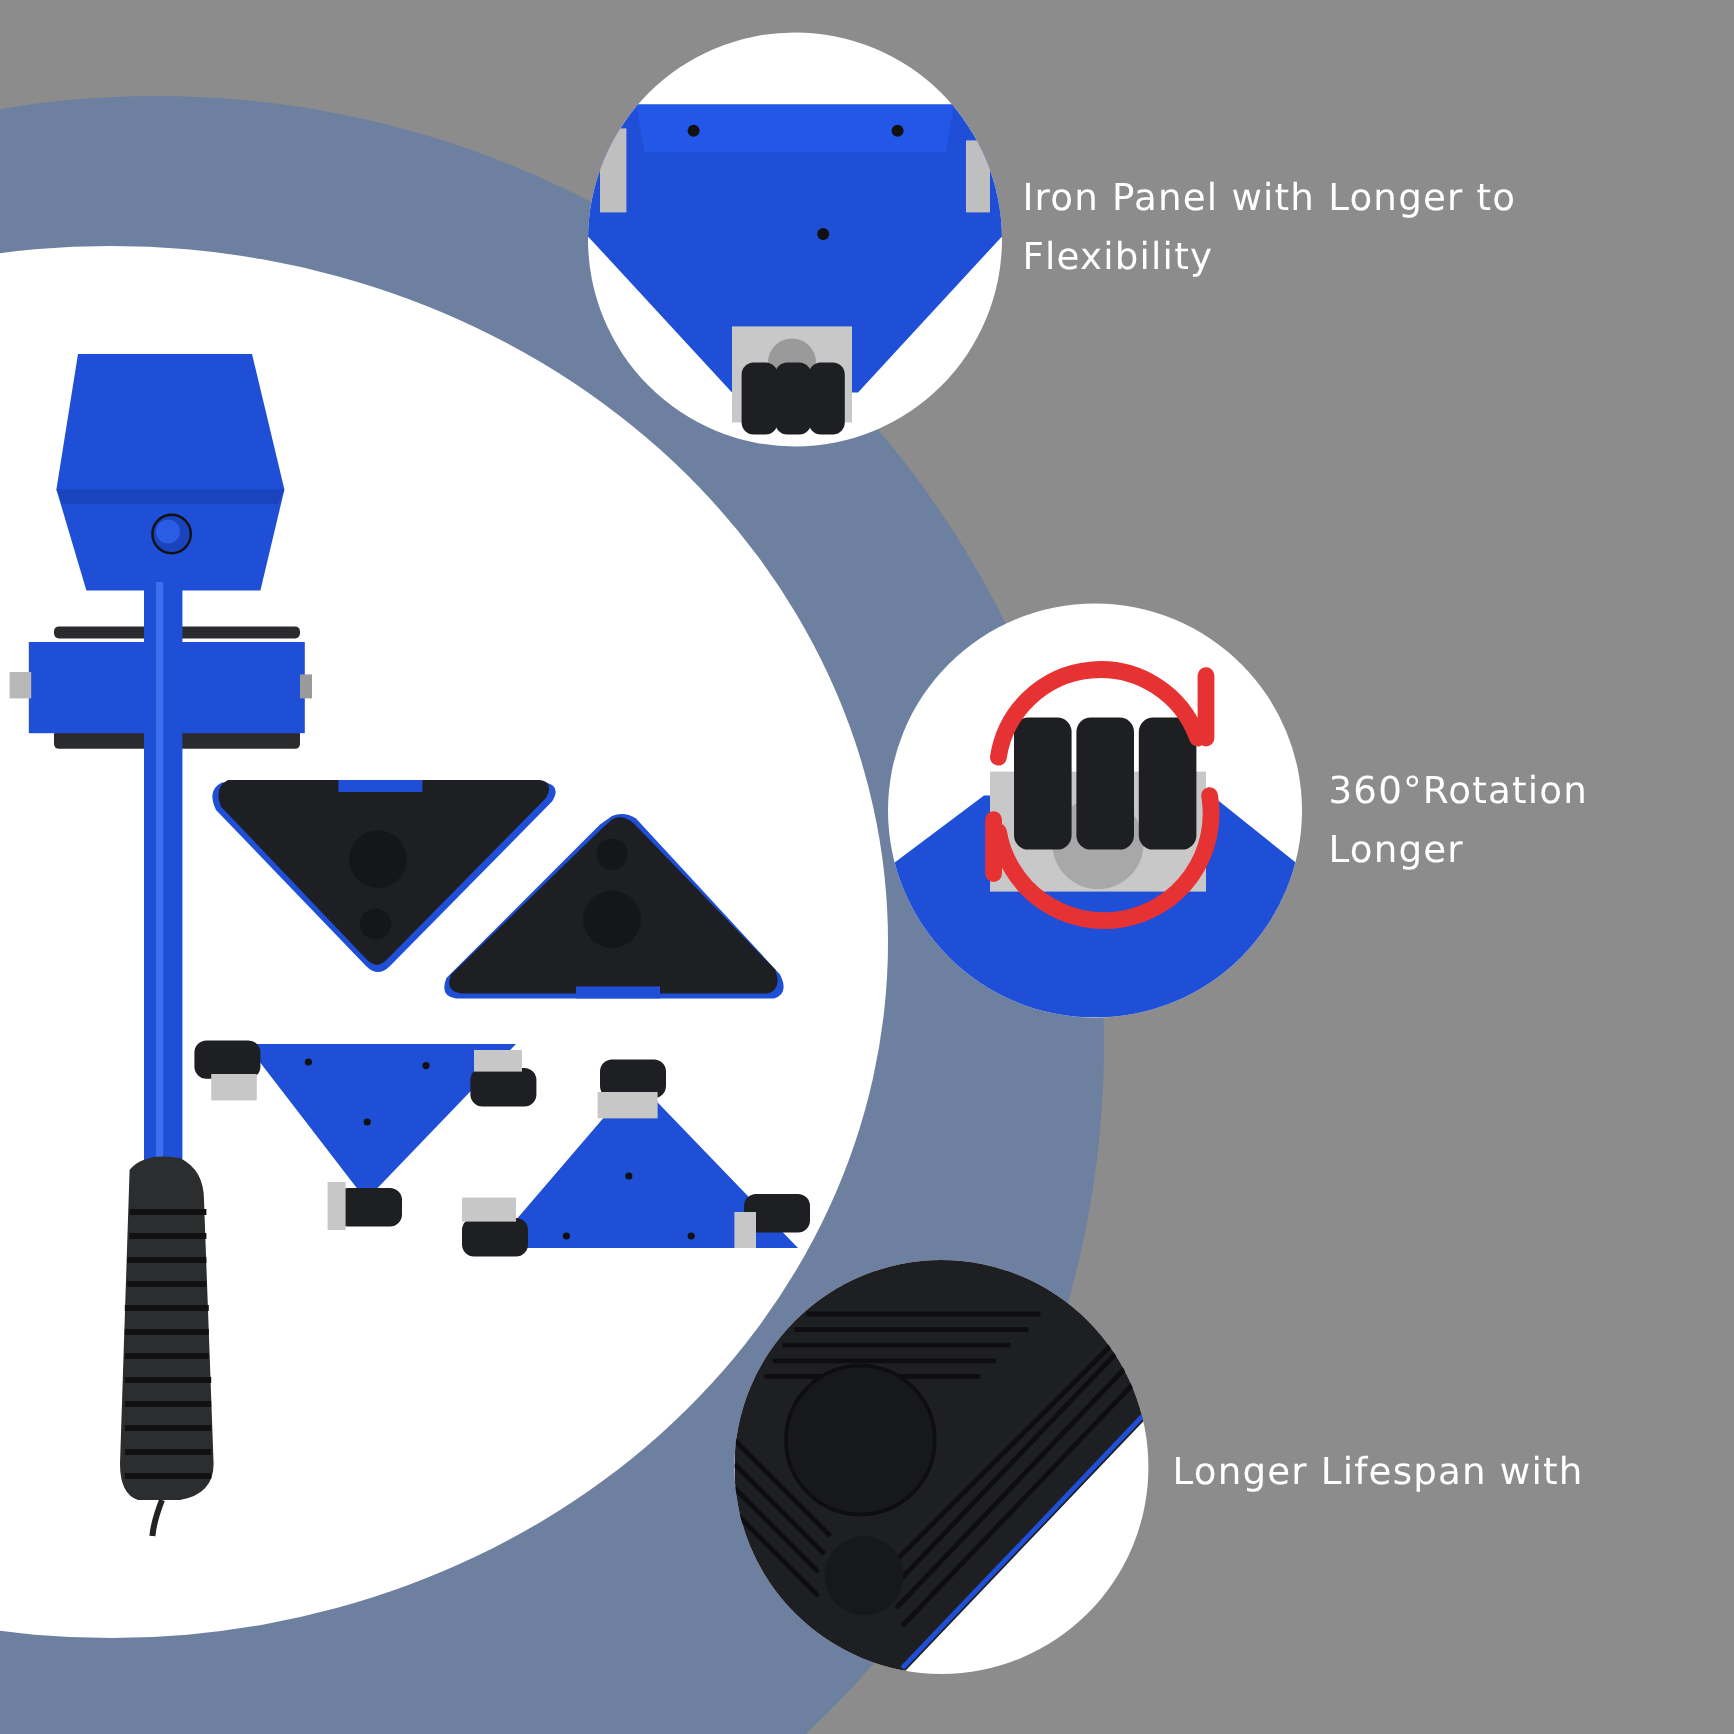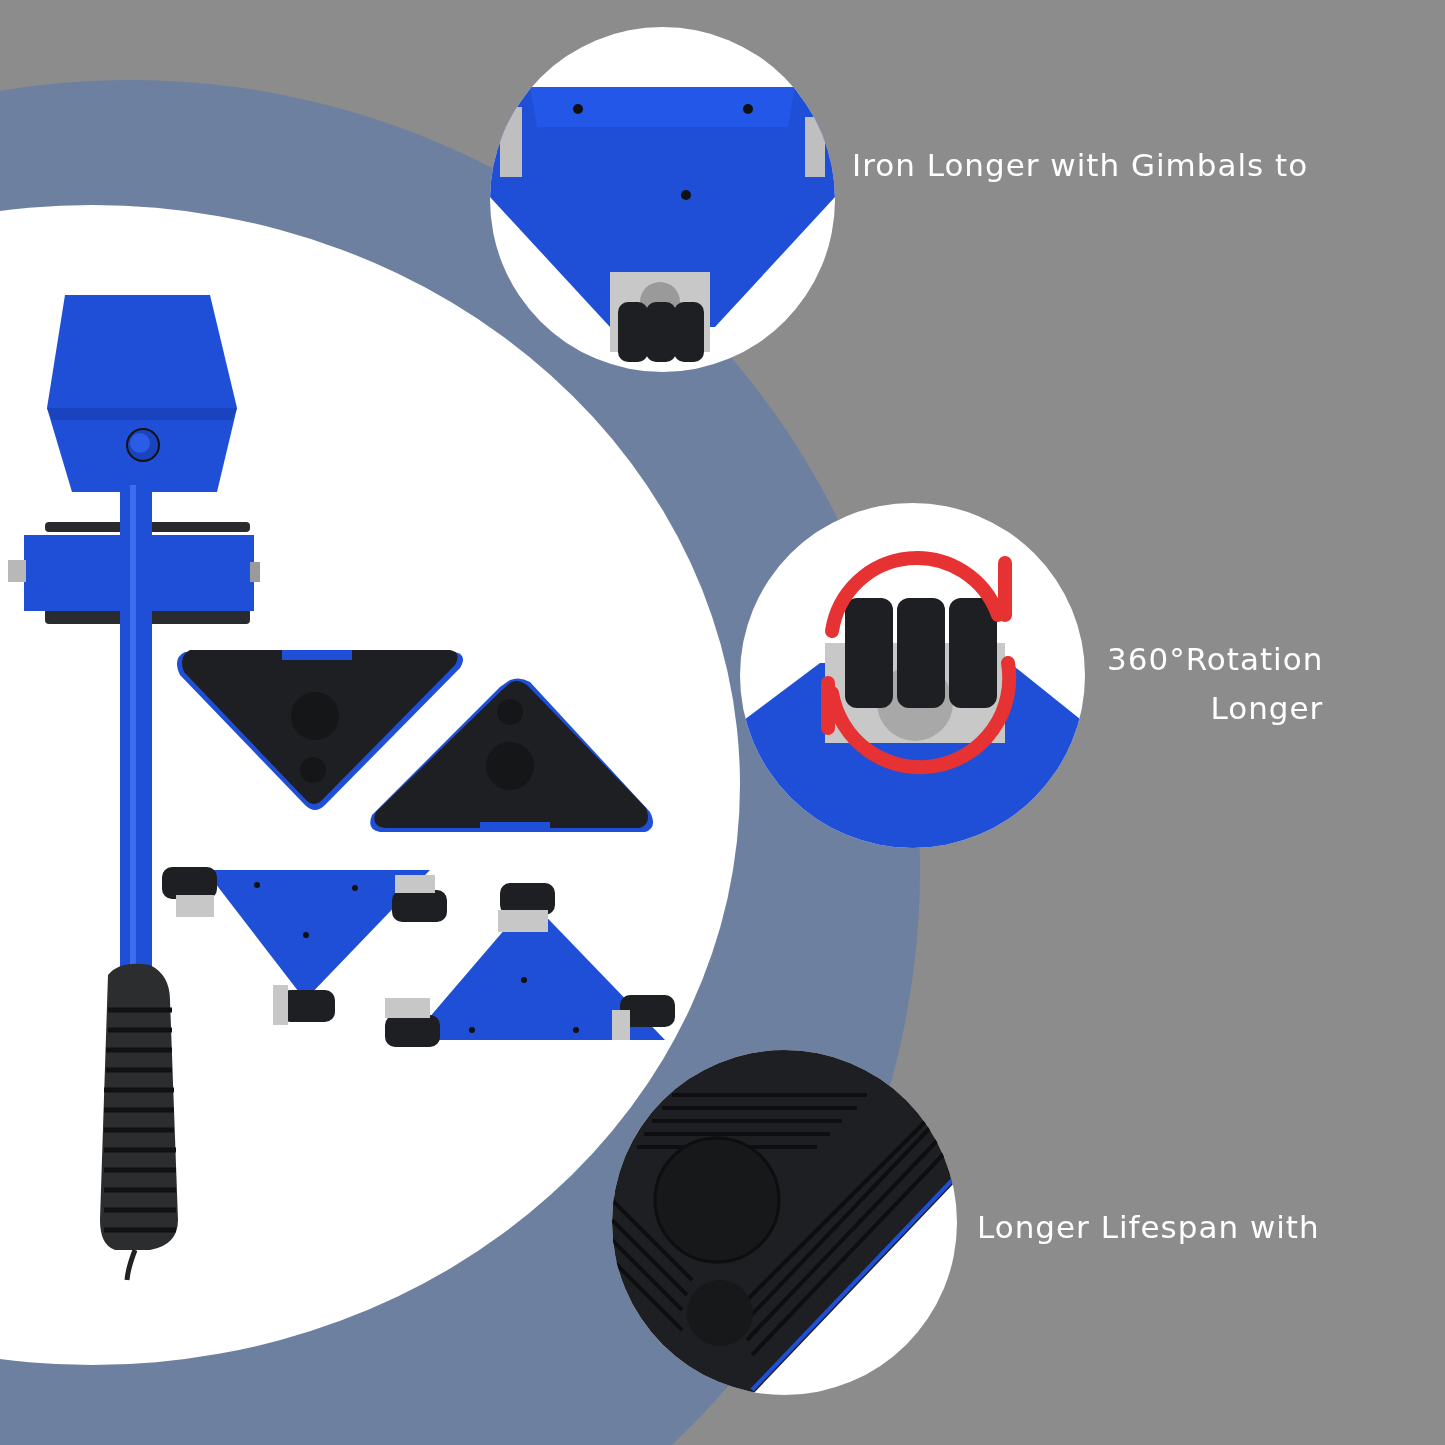--- a/index.html
+++ b/index.html
@@ -182,23 +182,24 @@
         <line x1="0" y1="170" x2="75" y2="245"></line>
       <line x1="0" y1="190" x2="70" y2="260"></line>
         <line x1="0" y1="210" x2="70" y2="280"></line>
     </g>
     <circle cx="105" cy="150" r="62" fill="#17181a" stroke="#0e0e10" stroke-width="3"></circle>
     <circle cx="108" cy="263" r="33" fill="#17181a"></circle>
   </svg>
 </div>
 
 <div class="caption" style="left:852px;top:141px;">
-  <div>Iron Longer with Gimbals to</div>
-</div>
-
-<div class="caption" style="left:1107px;top:635px;text-align:right;">
+  <div>Iron Panel with Longer to</div>
+  <div>Flexibility</div>
+</div>
+
+<div class="caption" style="left:1107px;top:635px;">
   <div>360°Rotation</div>
   <div>Longer</div>
 </div>
 
 <div class="caption" style="left:977px;top:1203px;text-align:center;">
   <div>Longer Lifespan with</div>
 </div>
 
 </body></html>

